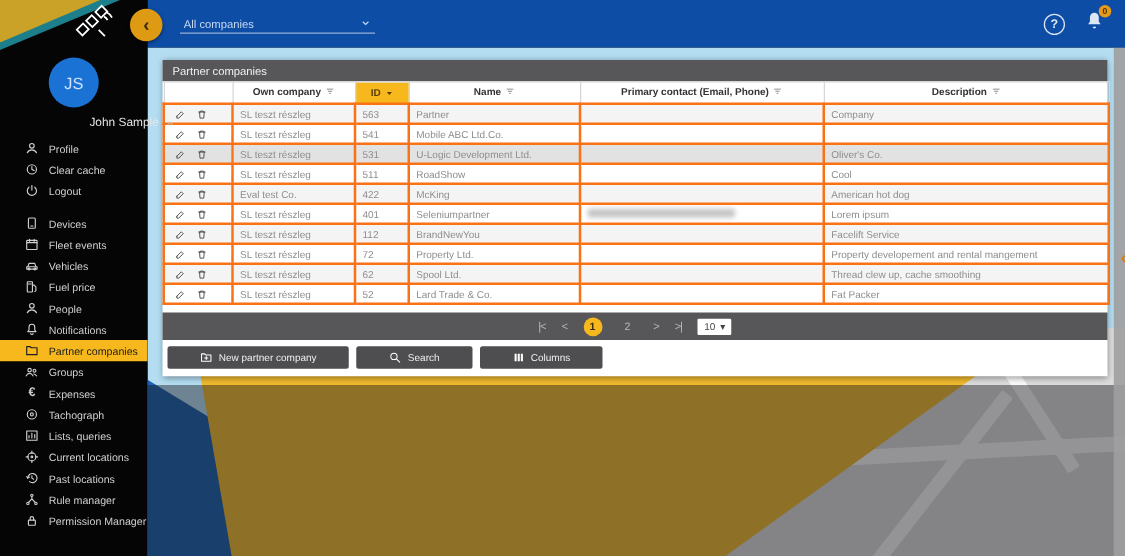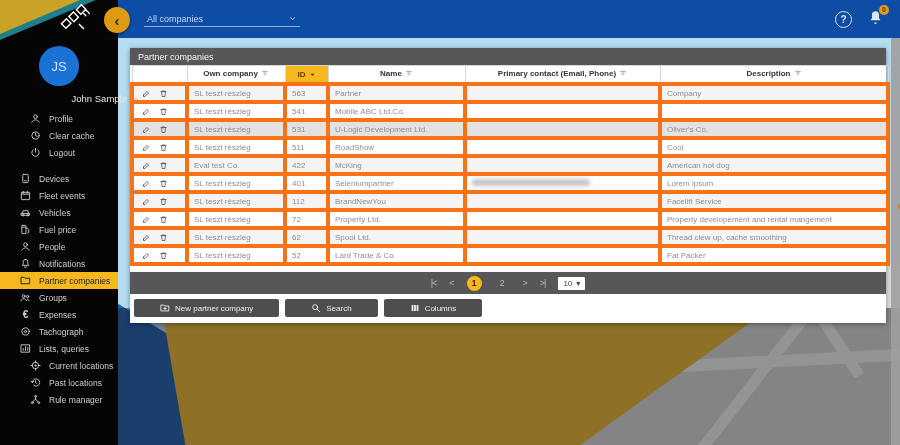--- a/index.html
+++ b/index.html
@@ -33,21 +33,21 @@
           clip-path:polygon(0 0,100% 0,0 100%);}
   .logo{position:absolute;top:2px;left:54px;}
   .logo svg{stroke:#fff;fill:none;stroke-width:2;}
   .avatar{position:absolute;top:46px;left:39px;width:40px;height:40px;border-radius:50%;
           background:#1a73d4;color:#cfe2ff;display:flex;align-items:center;justify-content:center;
           font-size:13px;cursor:pointer;}
   .user-name{position:absolute;top:93px;left:0;width:140px;text-align:center;font-size:9.5px;color:#e6e6e6;
           display:flex;align-items:center;justify-content:flex-end;gap:5px;cursor:pointer;}
   .user-name svg{width:8px;height:8px;stroke:#bbb;fill:none;stroke-width:2.5;}
   .menu{position:absolute;top:110px;left:0;width:118px;margin:0;padding:0;list-style:none;font-size:8.5px;}
-  .mi{height:17px;display:flex;align-items:center;gap:8px;padding-left:30px;cursor:pointer;color:#cfcfcf;}
+  .mi{height:17px;display:flex;align-items:center;gap:8px;padding-left:20px;cursor:pointer;color:#cfcfcf;}
   .mi .ic{width:11px;height:11px;flex:none;display:flex;align-items:center;justify-content:center;}
   .mi svg{width:11px;height:11px;stroke:currentColor;fill:none;stroke-width:2;stroke-linecap:round;stroke-linejoin:round;}
   .mi.sub{padding-left:20px;}
   .mi.amber{background:#a56e06;color:#fff;}
   .mi.amber .chev{margin-left:auto;margin-right:9px;}
   .mi.amber .chev svg{width:8px;height:8px;}
   .mi.sel{background:#f7b81d;color:#1d1d1d;}
   .spacer{height:9px;}
   .euro{font-size:10px;font-weight:bold;line-height:1;}
 
@@ -80,21 +80,21 @@
          box-shadow:0 1px 5px rgba(0,0,0,.4);z-index:2;}
   .panel-title{height:17px;background:#57575a;color:#f2f2f2;font-size:9px;
          display:flex;align-items:center;padding-left:8px;}
   table{width:756px;border-collapse:collapse;table-layout:fixed;font-size:8px;color:#8e8e8e;}
   thead th{height:16px;font-weight:bold;color:#333;text-align:center;font-size:8px;
          border:1px solid #d6d6d6;padding:0;cursor:pointer;white-space:nowrap;}
   thead th.id-col{background:#f7b81d;color:#5a3c00;}
   .sort-ic{display:inline-block;vertical-align:-1px;margin-left:3px;}
   .sort-ic svg{width:8px;height:8px;stroke:#777;fill:none;stroke-width:2;}
   .caret-ic svg{width:7px;height:7px;fill:#5a3c00;stroke:none;vertical-align:-1px;margin-left:3px;}
-  tbody td{height:14px;border:4px solid #f97316;padding:0 5px;white-space:nowrap;overflow:hidden;}
+  tbody td{height:14px;border:2px solid #f97316;padding:0 5px;white-space:nowrap;overflow:hidden;}
   tbody tr:nth-child(odd){background:#f4f4f4;}
   tbody tr.sel{background:#e2e2e2;}
   td.id-cell{text-align:left;}
   .acts{display:flex;align-items:center;gap:8px;padding-left:3px;}
   .acts svg{width:9px;height:9px;stroke:#4c4c4c;fill:none;stroke-width:2;stroke-linecap:round;cursor:pointer;}
   .redact{display:inline-block;width:118px;height:7px;background:#c4c4c4;border-radius:2px;filter:blur(2px);}
   .pag{height:22px;background:#57575a;margin-top:6px;display:flex;align-items:center;justify-content:center;
          gap:13px;color:#b9b9b9;font-size:9px;}
   .pg-ctl{cursor:pointer;letter-spacing:-1px;}
   .pg-num{min-width:15px;height:15px;border-radius:50%;display:flex;align-items:center;justify-content:center;
@@ -280,20 +280,29 @@
     <li class="mi">
       <span class="ic">
           <svg viewBox="0 0 24 24">
             <circle cx="12" cy="5" r="2"></circle>
             <circle cx="5" cy="19" r="2"></circle>
             <circle cx="19" cy="19" r="2"></circle>
             <path d="M12 7v4M12 11l-5.5 6M12 11l5.5 6"></path>
           </svg>
         </span>
       <span>Rule manager</span>
+      </li>
+    <li class="mi">
+      <span class="ic">
+          <svg viewBox="0 0 24 24">
+            <rect x="6" y="11" width="12" height="9" rx="1"></rect>
+            <path d="M9 11V8a3 3 0 0 1 6 0v3"></path>
+          </svg>
+        </span>
+      <span>Permission Manager</span>
       </li>
   </ul>
 </div>
 
 <div class="topbar">
   <div class="company-select">
     <span>All companies</span>
     <svg viewBox="0 0 24 24">
         <path d="M6 9l6 6 6-6"></path>
       </svg>

